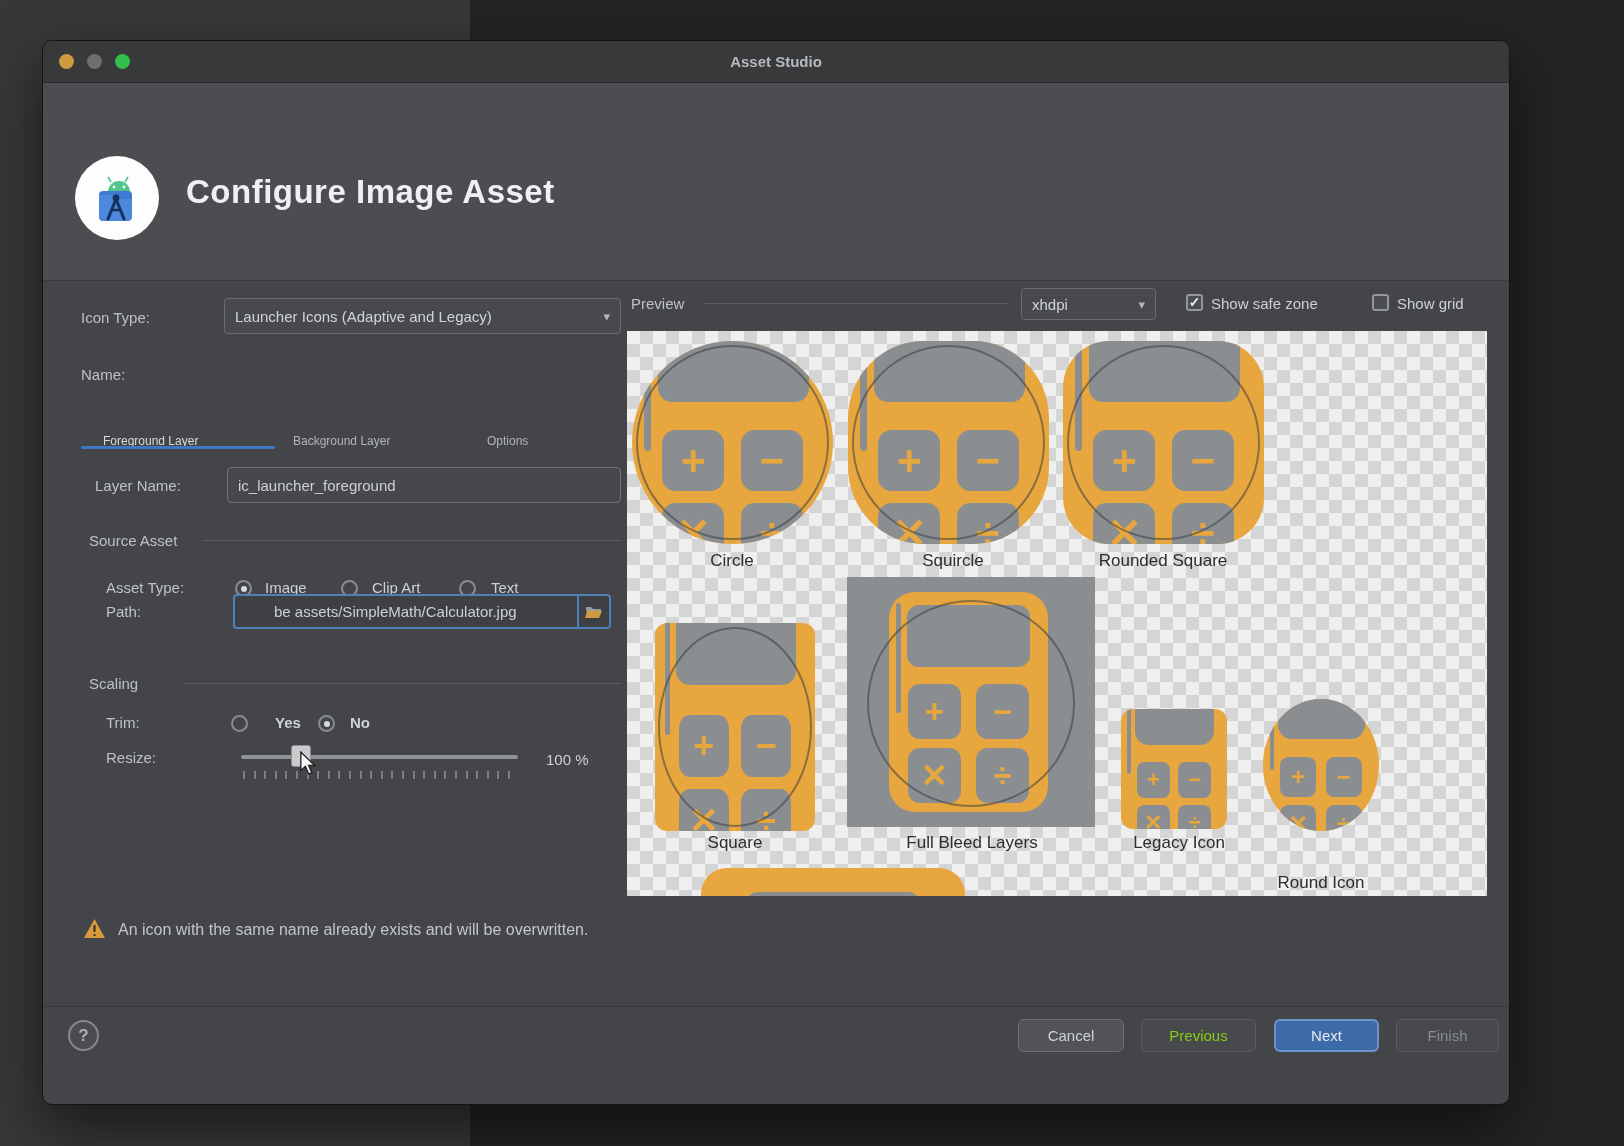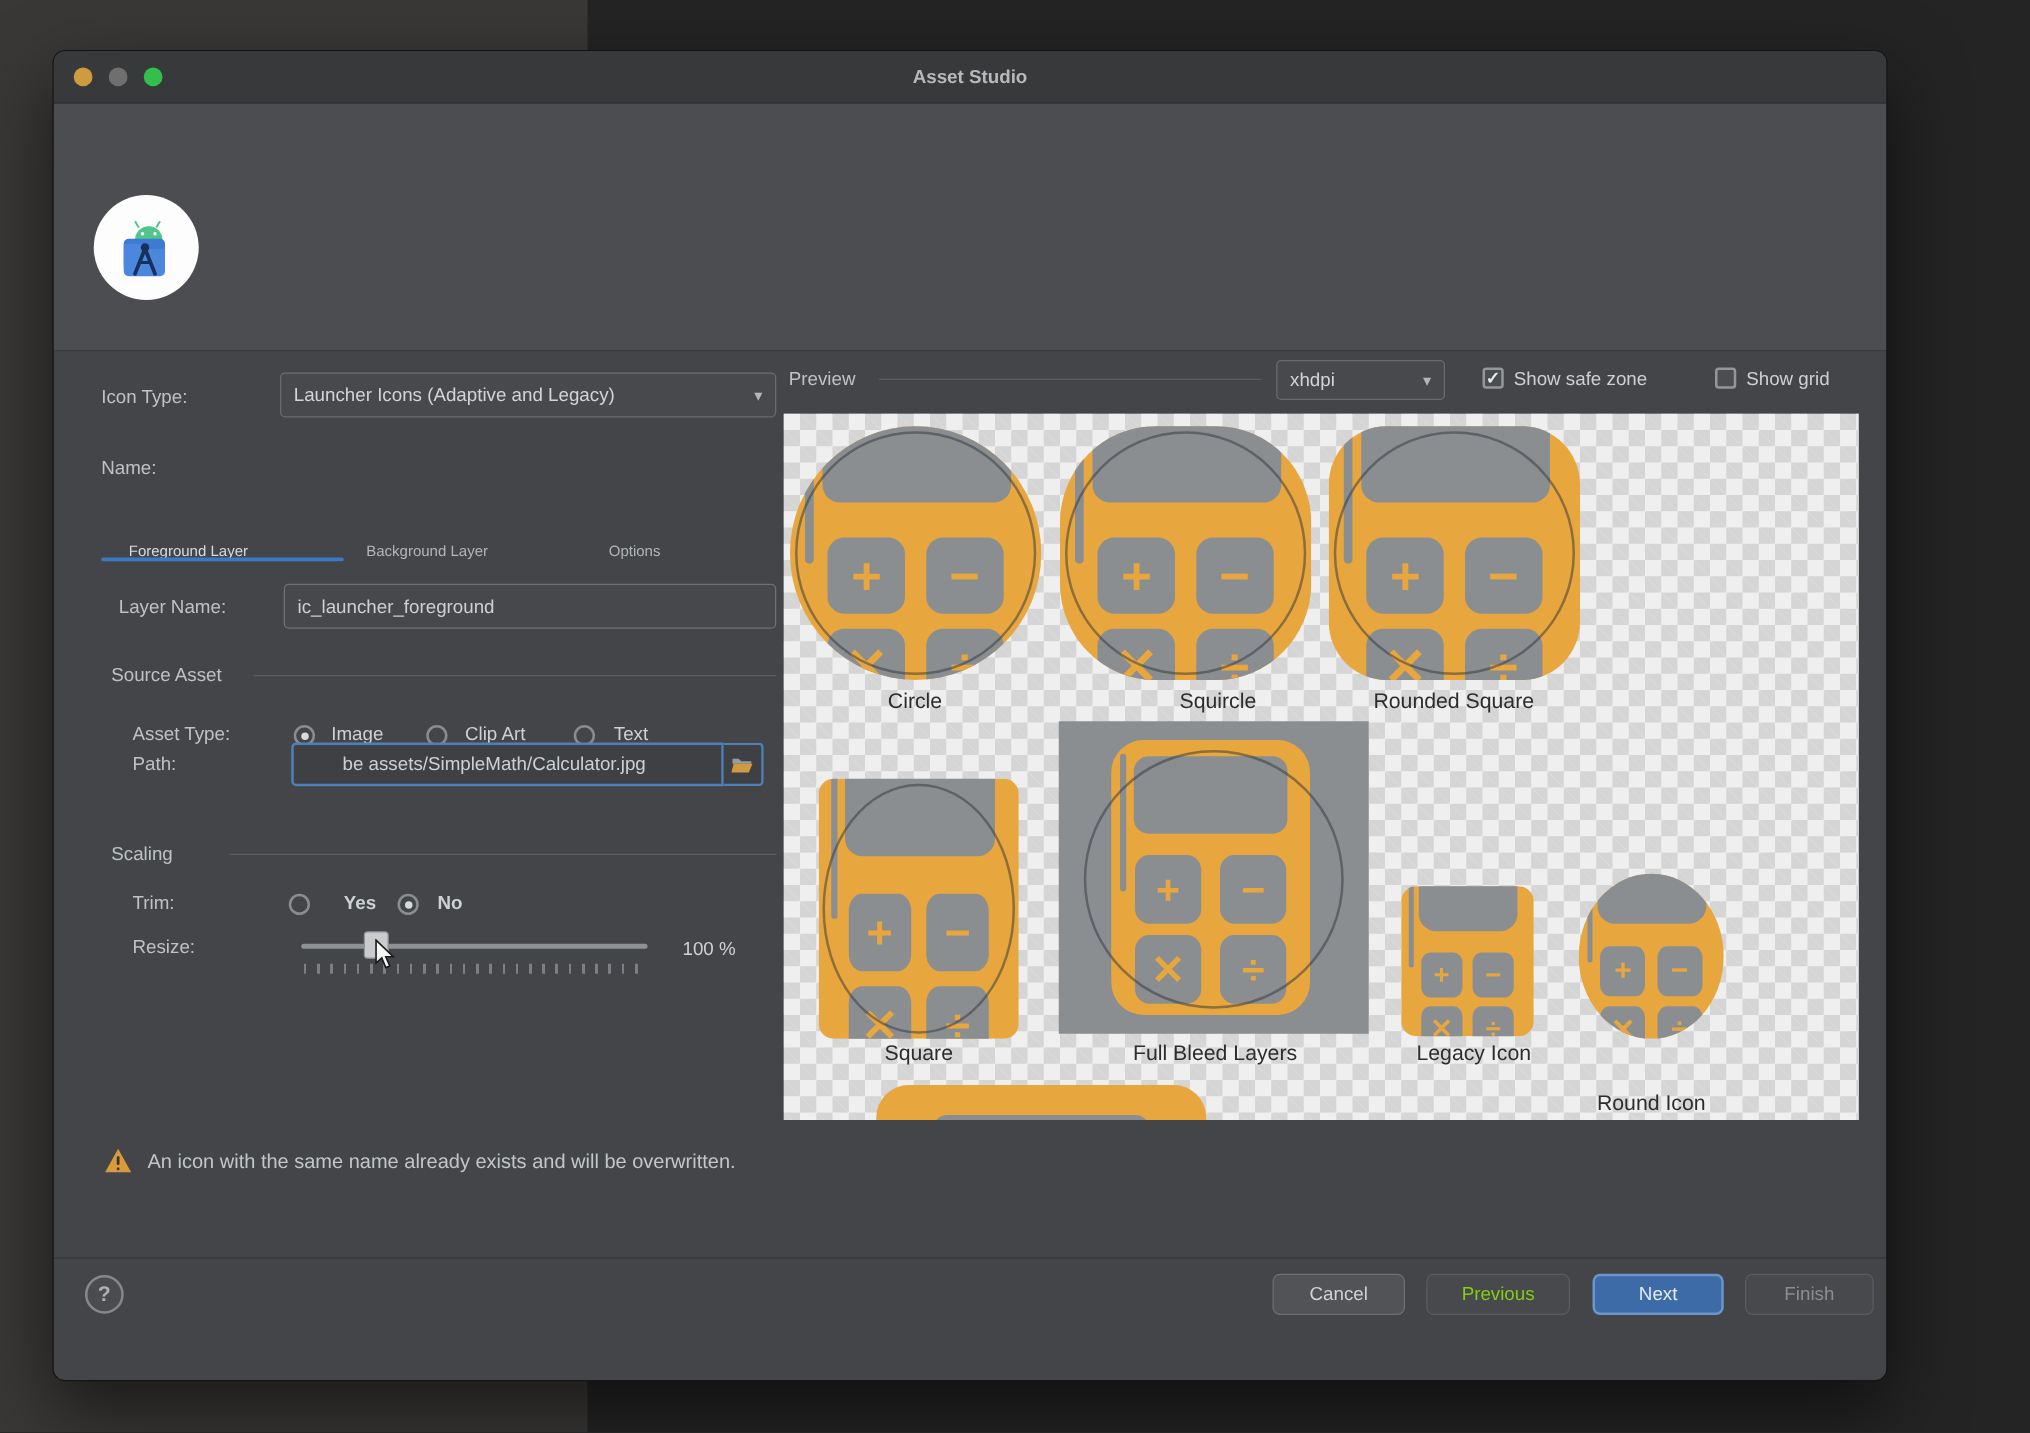--- a/index.html
+++ b/index.html
@@ -126,20 +126,21 @@
           <circle cx="23" cy="15" r="1.4" fill="#ffffff"></circle>
           <circle cx="33" cy="15" r="1.4" fill="#ffffff"></circle>
           <rect x="8" y="19" width="33" height="26" rx="4" fill="#3e7ad2"></rect>
           <path d="M8,23 h14 l3,4 h16 v18 a4,4 0 0 1 -4,4 h-25 a4,4 0 0 1 -4,-4 Z" fill="#4a87dd"></path>
           <circle cx="25" cy="26" r="3.4" fill="#16325c"></circle>
           <line x1="25" y1="27" x2="17" y2="47" stroke="#16325c" stroke-width="3" stroke-linecap="round"></line>
           <line x1="25" y1="27" x2="33" y2="47" stroke="#16325c" stroke-width="3" stroke-linecap="round"></line>
           <line x1="20" y1="38" x2="30" y2="38" stroke="#16325c" stroke-width="2.4"></line>
         </svg>
       </div>
+      <div id="dlg-title">Configure Image Asset</div>
     </div>
 
     <div class="lbl" style="left:38px;top:268px;">Icon Type:</div>
     <div class="dropdown" style="left:181px;top:257px;width:397px;height:36px;">
       <span>Launcher Icons (Adaptive and Legacy)</span>
       <span class="dd-arrow">▾</span>
     </div>
 
     <div class="lbl" style="left:38px;top:325px;">Name:</div>
 
@@ -229,21 +230,21 @@
             <div class="sliver"></div>
             <div class="screen"></div>
           <div class="cbtn b1">+</div>
             <div class="cbtn b2">−</div>
           <div class="cbtn b3">✕</div>
             <div class="cbtn b4">÷</div>
         </div>
           <div class="safezone"></div>
       </div>
       <div class="tile-label" style="left:35px;top:220px;width:140px;">Circle</div>
-      <div class="tile-label" style="left:238px;top:220px;width:140px;text-align:right;">Squircle</div>
+      <div class="tile-label" style="left:256px;top:220px;width:140px;">Squircle</div>
       <div class="tile-label" style="left:436px;top:220px;width:200px;">Rounded Square</div>
 
       <div class="tile mask-sq" style="left:28px;top:292px;width:160px;height:208px;font-size:36px;">
         <div class="calc">
             <div class="sliver"></div>
             <div class="screen"></div>
           <div class="cbtn b1">+</div>
             <div class="cbtn b2">−</div>
           <div class="cbtn b3">✕</div>
             <div class="cbtn b4">÷</div>

